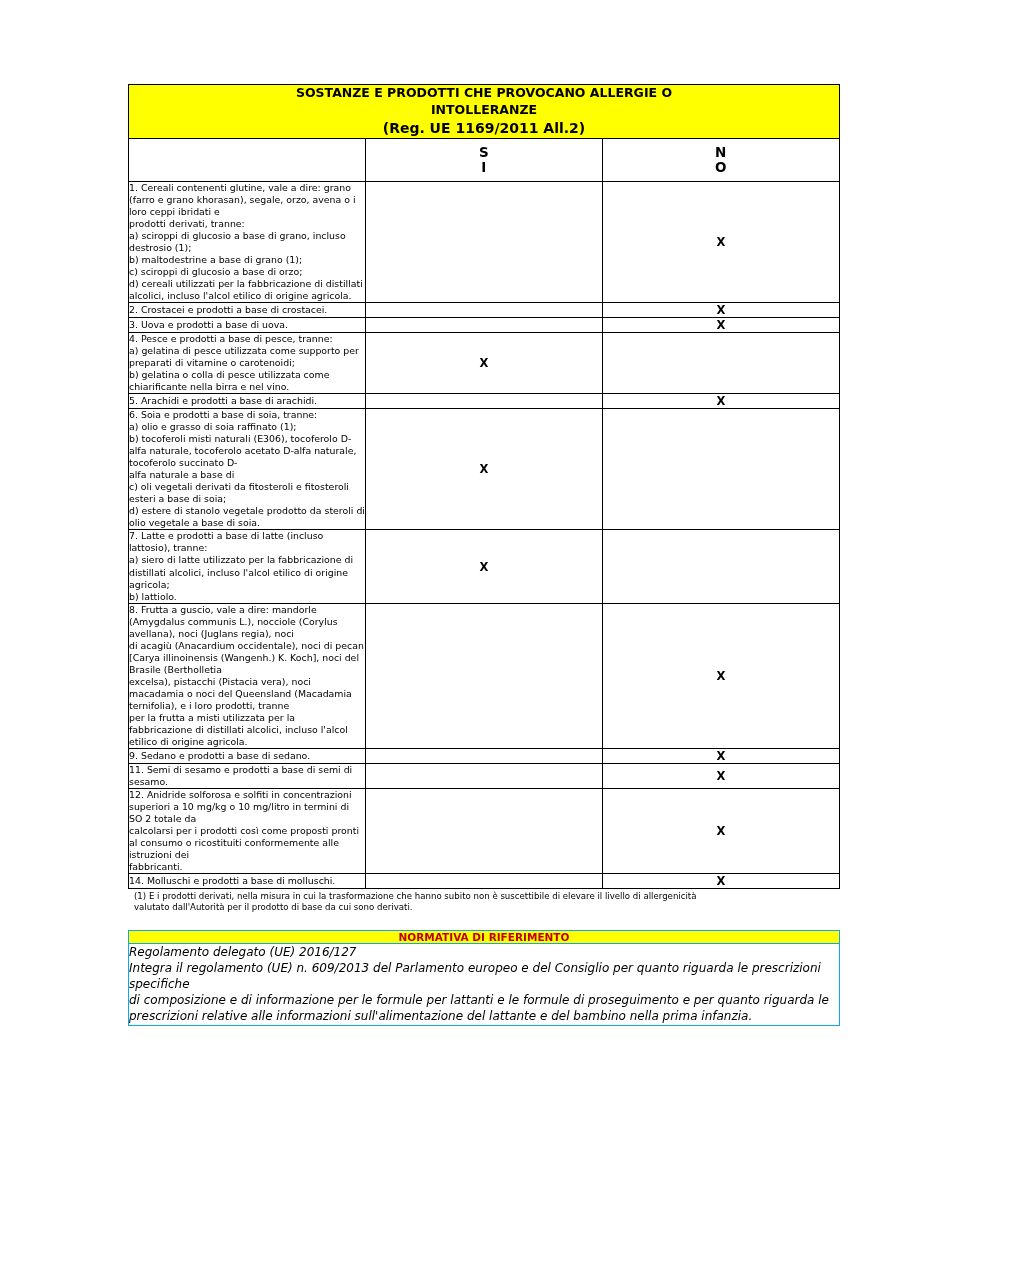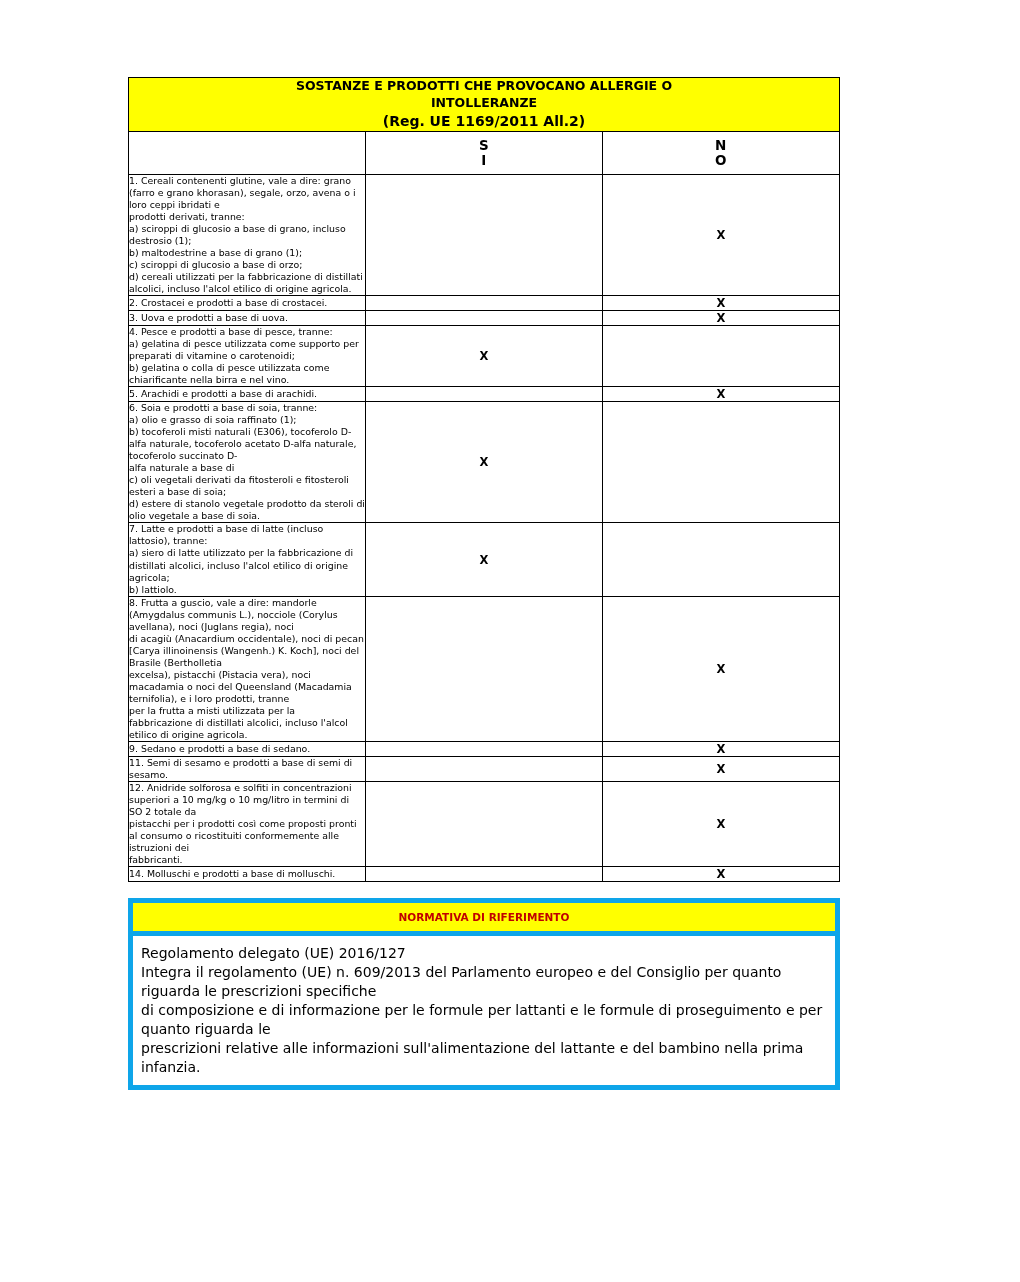--- a/index.html
+++ b/index.html
@@ -14,21 +14,21 @@
     color: #000000;
   }
   .page {
     position: relative;
     width: 1020px;
     height: 1282px;
   }
   .doc {
     position: absolute;
     left: 128px;
-    top: 77px;
+    top: 84px;
     width: 712px;
   }
 
   table.allergen {
     border-collapse: collapse;
     width: 712px;
     table-layout: fixed;
   }
   table.allergen td, table.allergen th {
     border: 1px solid #000000;
@@ -87,36 +87,37 @@
   .spacer {
     height: 16px;
   }
 
   table.norm {
     border-collapse: collapse;
     width: 712px;
     table-layout: fixed;
   }
   table.norm td {
-    border: 5px solid #0ea5e9;
-    padding: 8px;
+    border: 1px solid #0ea5e9;
+    padding: 0;
     margin-left: 36px;
   }
   .norm-title {
     background: #ffff00;
     text-align: center;
     font-weight: bold;
     font-size: 10.5px;
     padding: 3px 2px;
     color: #c00000;
   }
   .norm-body {
-    font-size: 14px;
+    font-size: 12px;
     line-height: 1.35;
     padding: 4px 6px 6px 6px;
+    font-style: italic;
   }
   .norm-body .ln { display: block; }
 </style>
 </head>
 <body>
 
 <div class="page">
   <div class="doc">
 
     <table class="allergen">
@@ -235,38 +236,42 @@
           <td class="item-cell">
             <span class="ln">11. Semi di sesamo e prodotti a base di semi di sesamo.</span>
           </td>
           <td class="mark-cell"></td>
           <td class="mark-cell">X</td>
         </tr>
 
         <tr>
           <td class="item-cell">
             <span class="ln">12. Anidride solforosa e solfiti in concentrazioni superiori a 10 mg/kg o 10 mg/litro in termini di SO 2 totale da</span>
-            <span class="ln">pistacchi per i prodotti così come proposti pronti al consumo o ricostituiti conformemente alle istruzioni dei</span>
+            <span class="ln">calcolarsi per i prodotti così come proposti pronti al consumo o ricostituiti conformemente alle istruzioni dei</span>
             <span class="ln">fabbricanti.</span>
           </td>
           <td class="mark-cell"></td>
           <td class="mark-cell">X</td>
         </tr>
 
 
         <tr>
           <td class="item-cell">
             <span class="ln">14. Molluschi e prodotti a base di molluschi.</span>
           </td>
           <td class="mark-cell"></td>
           <td class="mark-cell">X</td>
         </tr>
       </tbody>
     </table>
 
+    <div class="note">
+      <div>(1) E i prodotti derivati, nella misura in cui la trasformazione che hanno subito non è suscettibile di elevare il livello di allergenicità</div>
+      <div>valutato dall'Autorità per il prodotto di base da cui sono derivati.</div>
+    </div>
 
     <div class="spacer"></div>
 
     <table class="norm">
       <tbody>
         <tr>
           <td class="norm-title">NORMATIVA DI RIFERIMENTO</td>
         </tr>
         <tr>
           <td class="norm-body">

